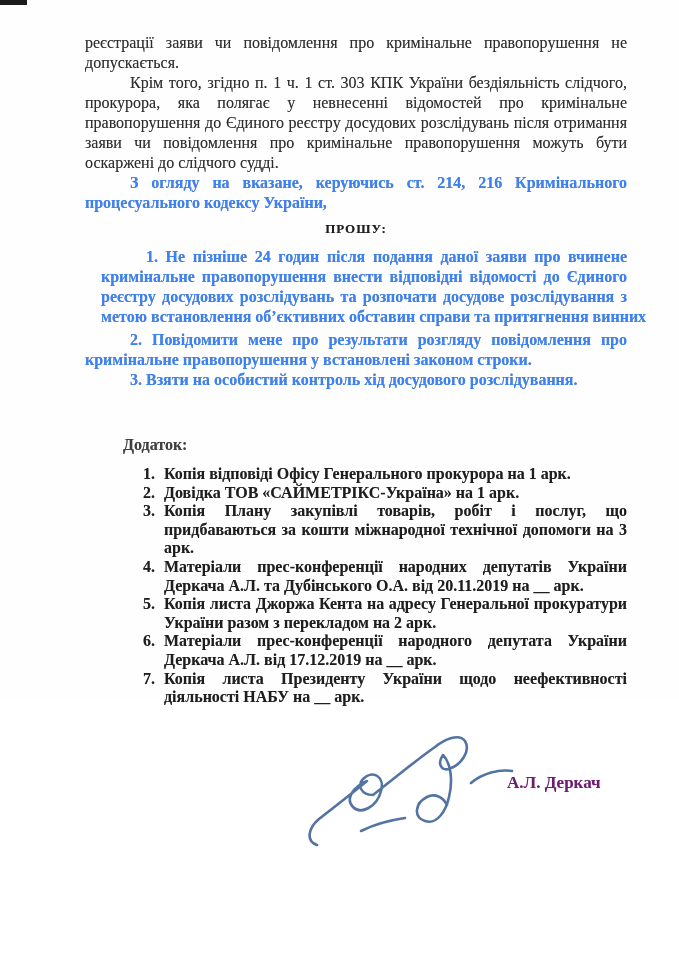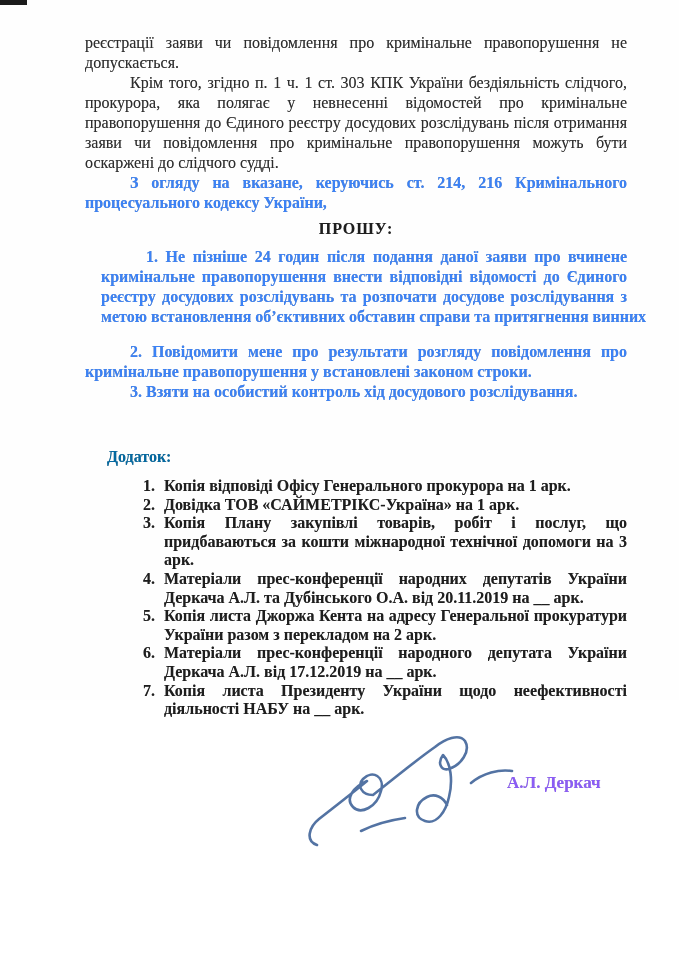--- a/index.html
+++ b/index.html
@@ -21,35 +21,35 @@
     position:absolute;left:85px;top:33px;width:542px;
     font-size:16px;line-height:20px;
     text-shadow:0 0 .5px rgba(0,0,0,.38);
   }
   .jline{text-align:justify;text-align-last:justify;white-space:nowrap;}
   .lline{text-align:left;white-space:nowrap;}
   .ind{text-indent:45px;}
   .b{font-weight:bold;color:#3b82f6;}
   .heading{
     text-align:center;font-weight:bold;color:#1e1e1e;
-    margin-top:6px;letter-spacing:1px;font-size:16px;
+    margin-top:6px;letter-spacing:1px;font-size:13px;
   }
   .req1{margin-top:8px;margin-left:16px;}
-  .req2{margin-top:15px;}
+  .req2{margin-top:3px;}
   .req3{}
-  .annex-title{margin-top:45px;margin-left:22px;font-weight:bold;color:#0369a1;}
+  .annex-title{margin-top:45px;margin-left:38px;font-weight:bold;color:#404040;}
   .annex{margin-top:10px;font-size:16px;line-height:18.6px;font-weight:bold;color:#1e1e1e;}
   .aitem{position:relative;padding-left:79px;}
   .anum{position:absolute;left:58px;top:0;}
   .sig-wrap{position:absolute;left:303px;top:725px;width:220px;height:135px;}
   .sig-wrap svg{display:block;}
   .sig-wrap path{fill:none;stroke-width:2.6;stroke-linecap:round;stroke-linejoin:round;opacity:.92;}
   .signee{
     position:absolute;left:507px;top:773px;
-    font-weight:bold;font-size:17px;color:#8b5cf6;
+    font-weight:bold;font-size:17px;color:#701a75;
     text-shadow:0 0 .5px rgba(0,0,0,.3);white-space:nowrap;text-align:center;
   }
 </style>
 </head>
 <body>
 
 <div class="sheet">
 
   <div class="scan-corner"></div>
 

